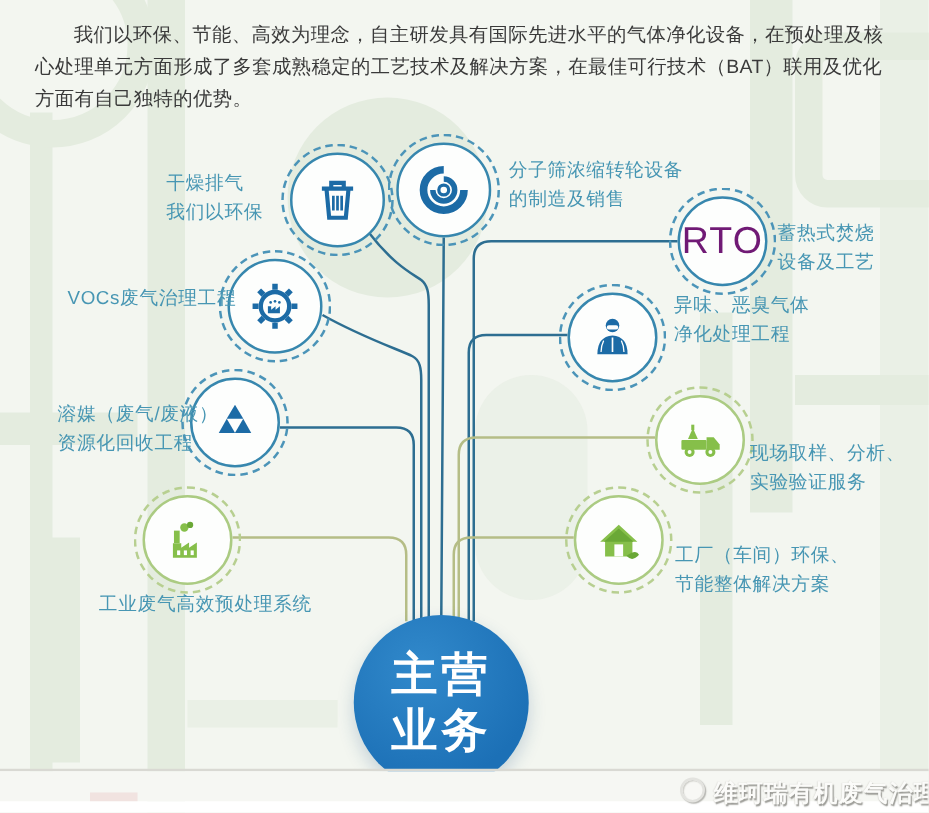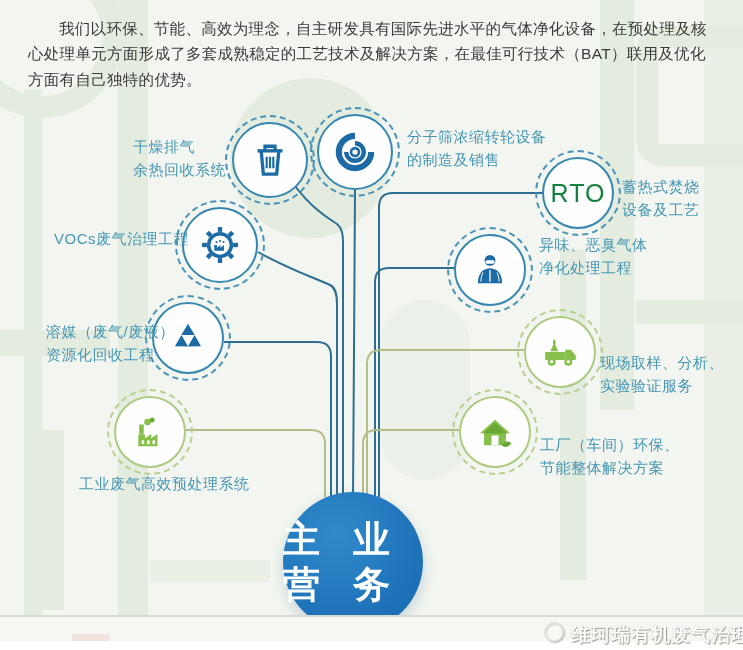--- a/index.html
+++ b/index.html
@@ -16,30 +16,30 @@
          text-indent:2em;letter-spacing:.3px;}
 
   
   .branches{position:absolute;left:0;top:0;}
 
   
   .node{position:absolute;background:#fdfefd;border-radius:50%;
         display:flex;align-items:center;justify-content:center;box-sizing:border-box;}
   .node.blue{border:2px solid #3787ae;outline:2px dashed #4b94b8;outline-offset:5px;}
   .node.green{border:2px solid #abcb82;outline:2px dashed #b7cf90;outline-offset:5px;}
-  .rto-text{font-size:25px;color:#15803d;letter-spacing:1px;font-weight:500;}
+  .rto-text{font-size:30px;color:#701a75;letter-spacing:1px;font-weight:500;}
 
   
   .node-label{position:absolute;color:#4796b3;font-size:15px;line-height:1.55;
               white-space:pre-line;letter-spacing:.5px;font-weight:500;}
 
   
   .main-circle{position:absolute;left:283px;top:492px;width:140px;height:140px;border-radius:50%;
                background:radial-gradient(circle at 38% 30%, #3189cb, #1c70b6 72%);
-               display:flex;align-items:center;
+               display:flex;flex-direction:column;align-items:center;justify-content:center;
                color:#fff;font-weight:700;font-size:37px;line-height:1.22;letter-spacing:3px;
                box-shadow:0 6px 14px rgba(30,80,130,.22);}
 
   
   .bottom-line{position:absolute;left:0;top:615px;width:743px;height:2px;background:#d9d9d3;}
   .bottom-band{position:absolute;left:0;top:617px;width:743px;height:24px;background:#f6f7f3;}
   .bottom-white{position:absolute;left:0;top:641px;width:743px;height:9px;background:#ffffff;}
   .pink-hint{position:absolute;left:72px;top:634px;width:38px;height:12px;background:rgba(225,160,160,.22);}
 
   
@@ -187,21 +187,21 @@
   <div class="node green" style="left:459px;top:396px;width:72px;height:72px;">
     <svg width="42" height="42" viewBox="0 0 48 48">
       <path d="M24 10 L7 25.5 h4.5 V39 h25 V25.5 H41 Z" fill="#86bf4a"></path>
       <path d="M24 13.5 L10.5 25.5 h27 Z" fill="#6aa836"></path>
       <rect x="20" y="28" width="8" height="11" fill="#fdfefd"></rect>
       <path d="M31 38.5 q9 -6.5 11.5 -1 q-6 7 -11.5 1" fill="#6aa836"></path>
     </svg>
   </div>
 
   <div class="node-label" style="left:133px;top:135px;">干燥排气
-余热回收系统</div>
+我们以环保</div>
   <div class="node-label" style="left:407px;top:125px;">分子筛浓缩转轮设备
 的制造及销售</div>
   <div class="node-label" style="left:54px;top:227px;">VOCs废气治理工程</div>
   <div class="node-label" style="left:622px;top:175px;">蓄热式焚烧
 设备及工艺</div>
   <div class="node-label" style="left:46px;top:320px;">溶媒（废气/废液）
 资源化回收工程</div>
   <div class="node-label" style="left:539px;top:233px;">异味、恶臭气体
 净化处理工程</div>
   <div class="node-label" style="left:600px;top:351px;">现场取样、分析、

